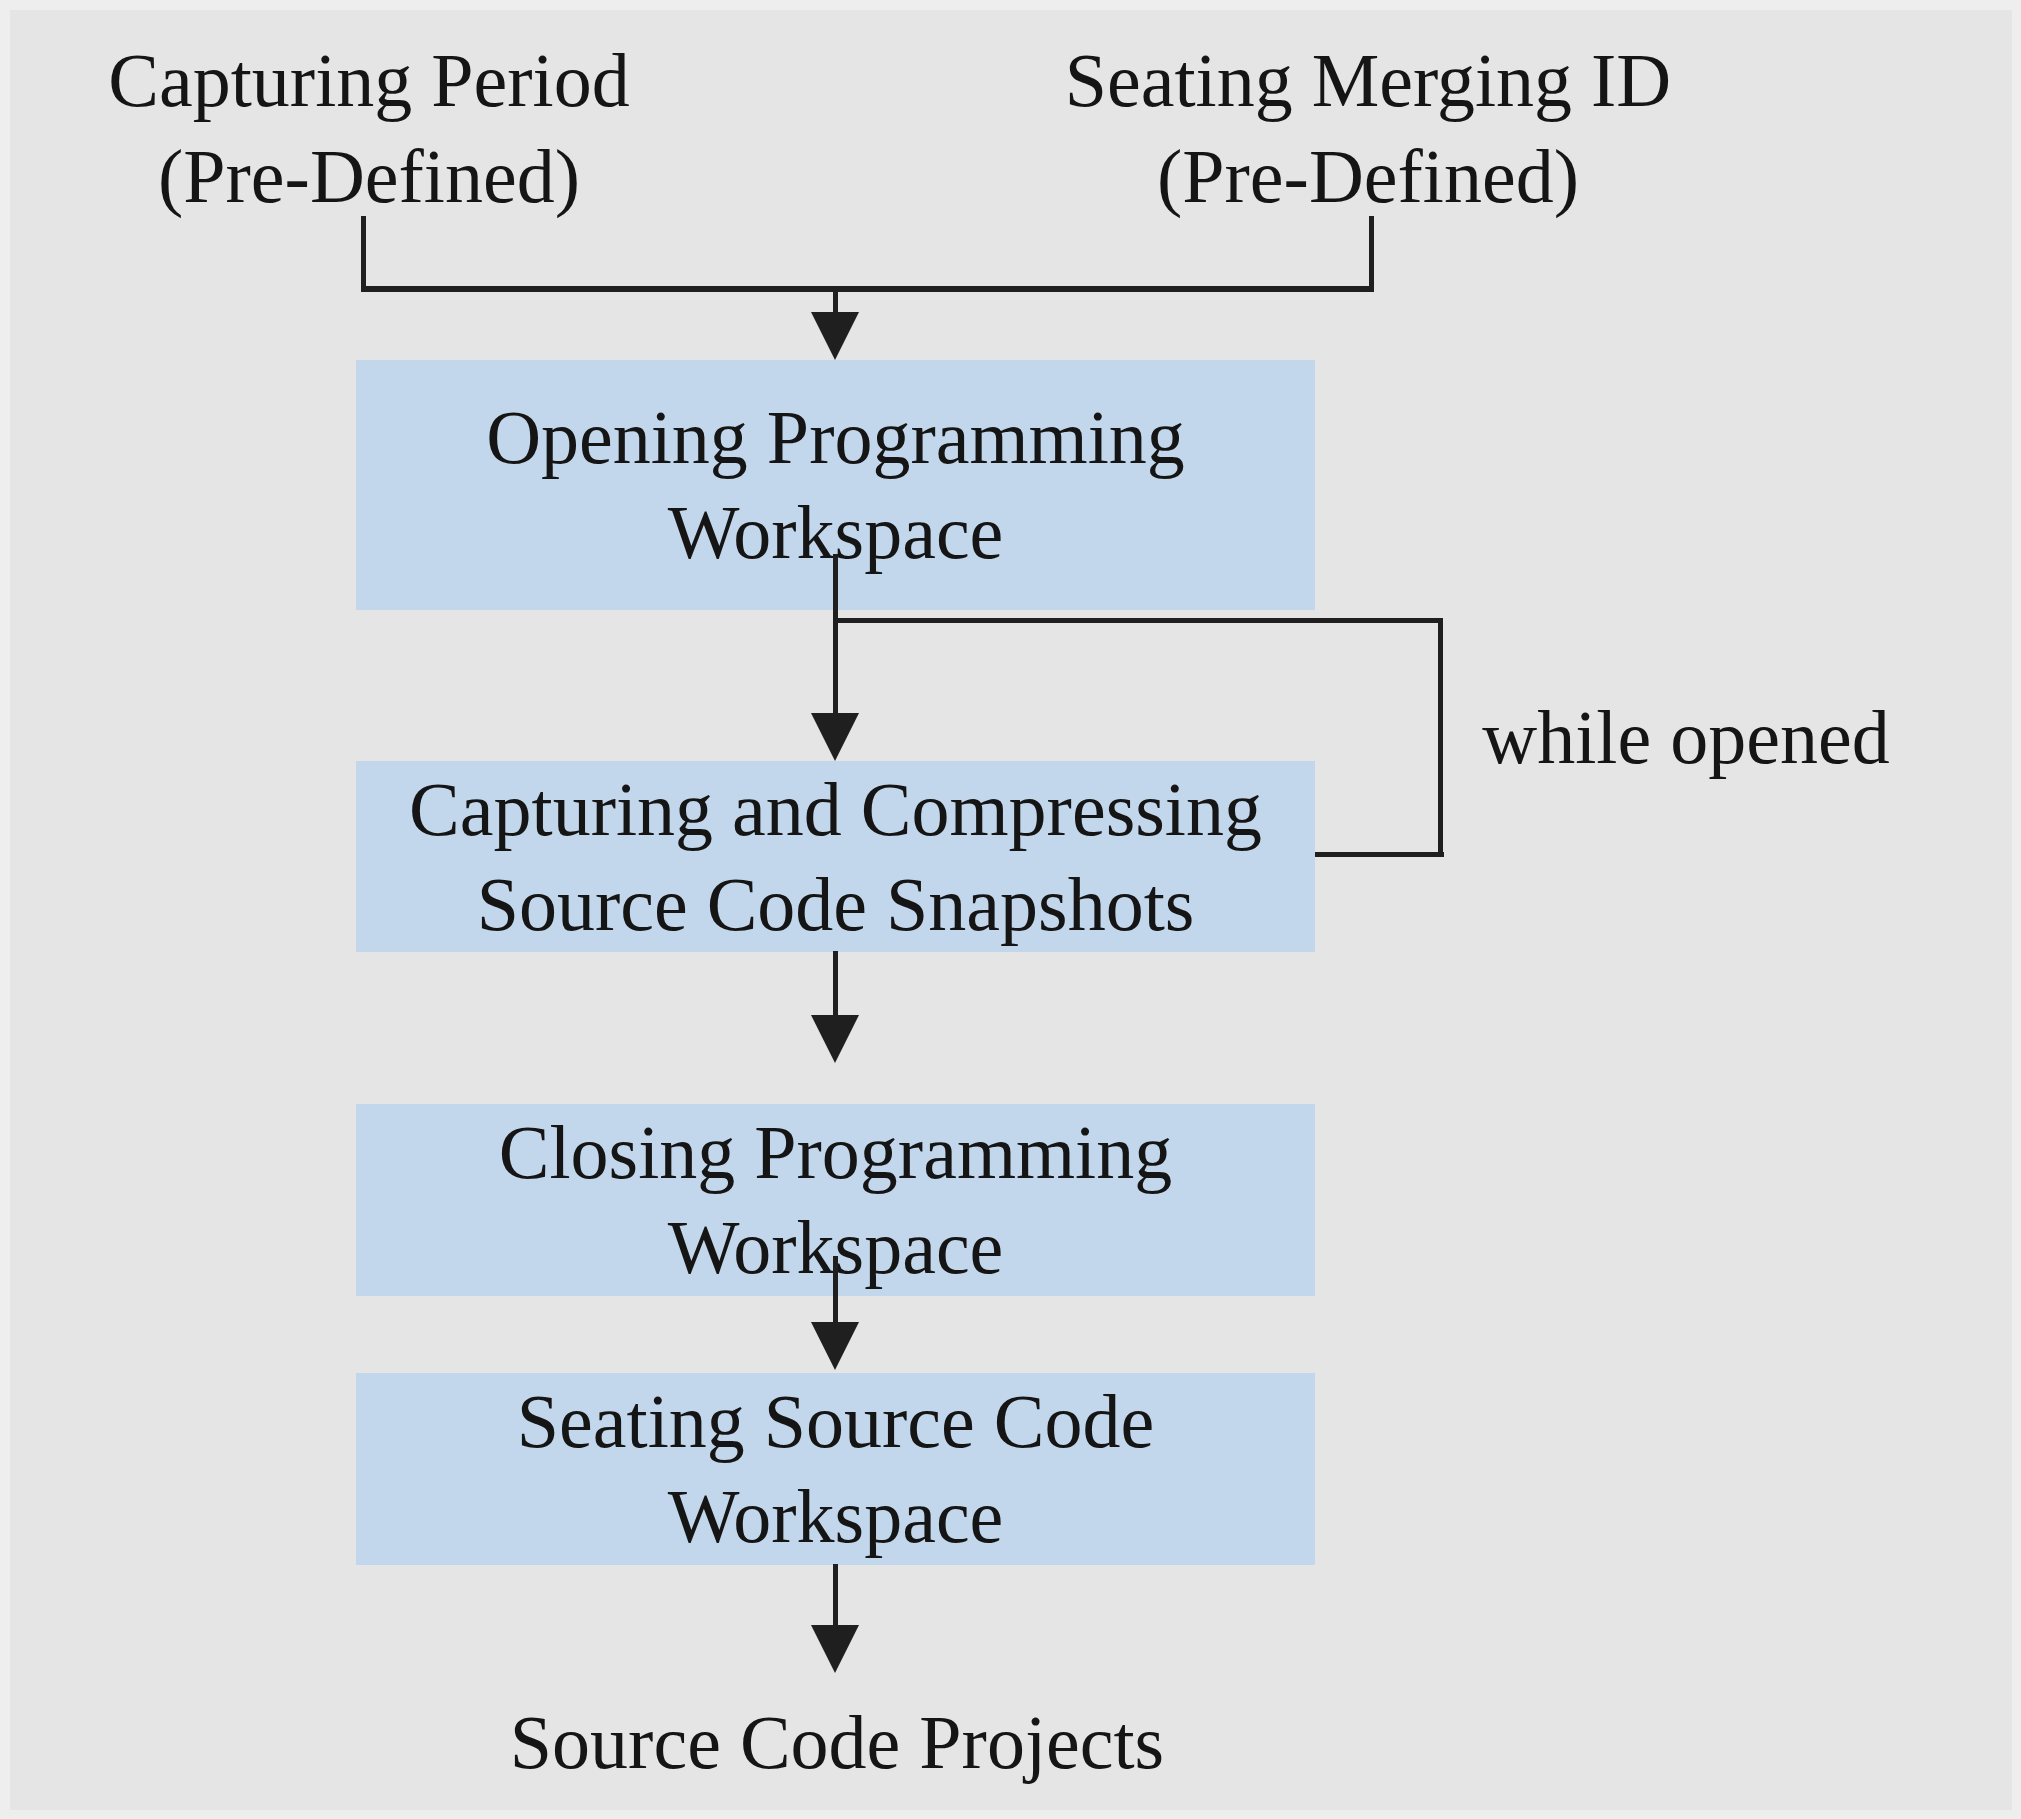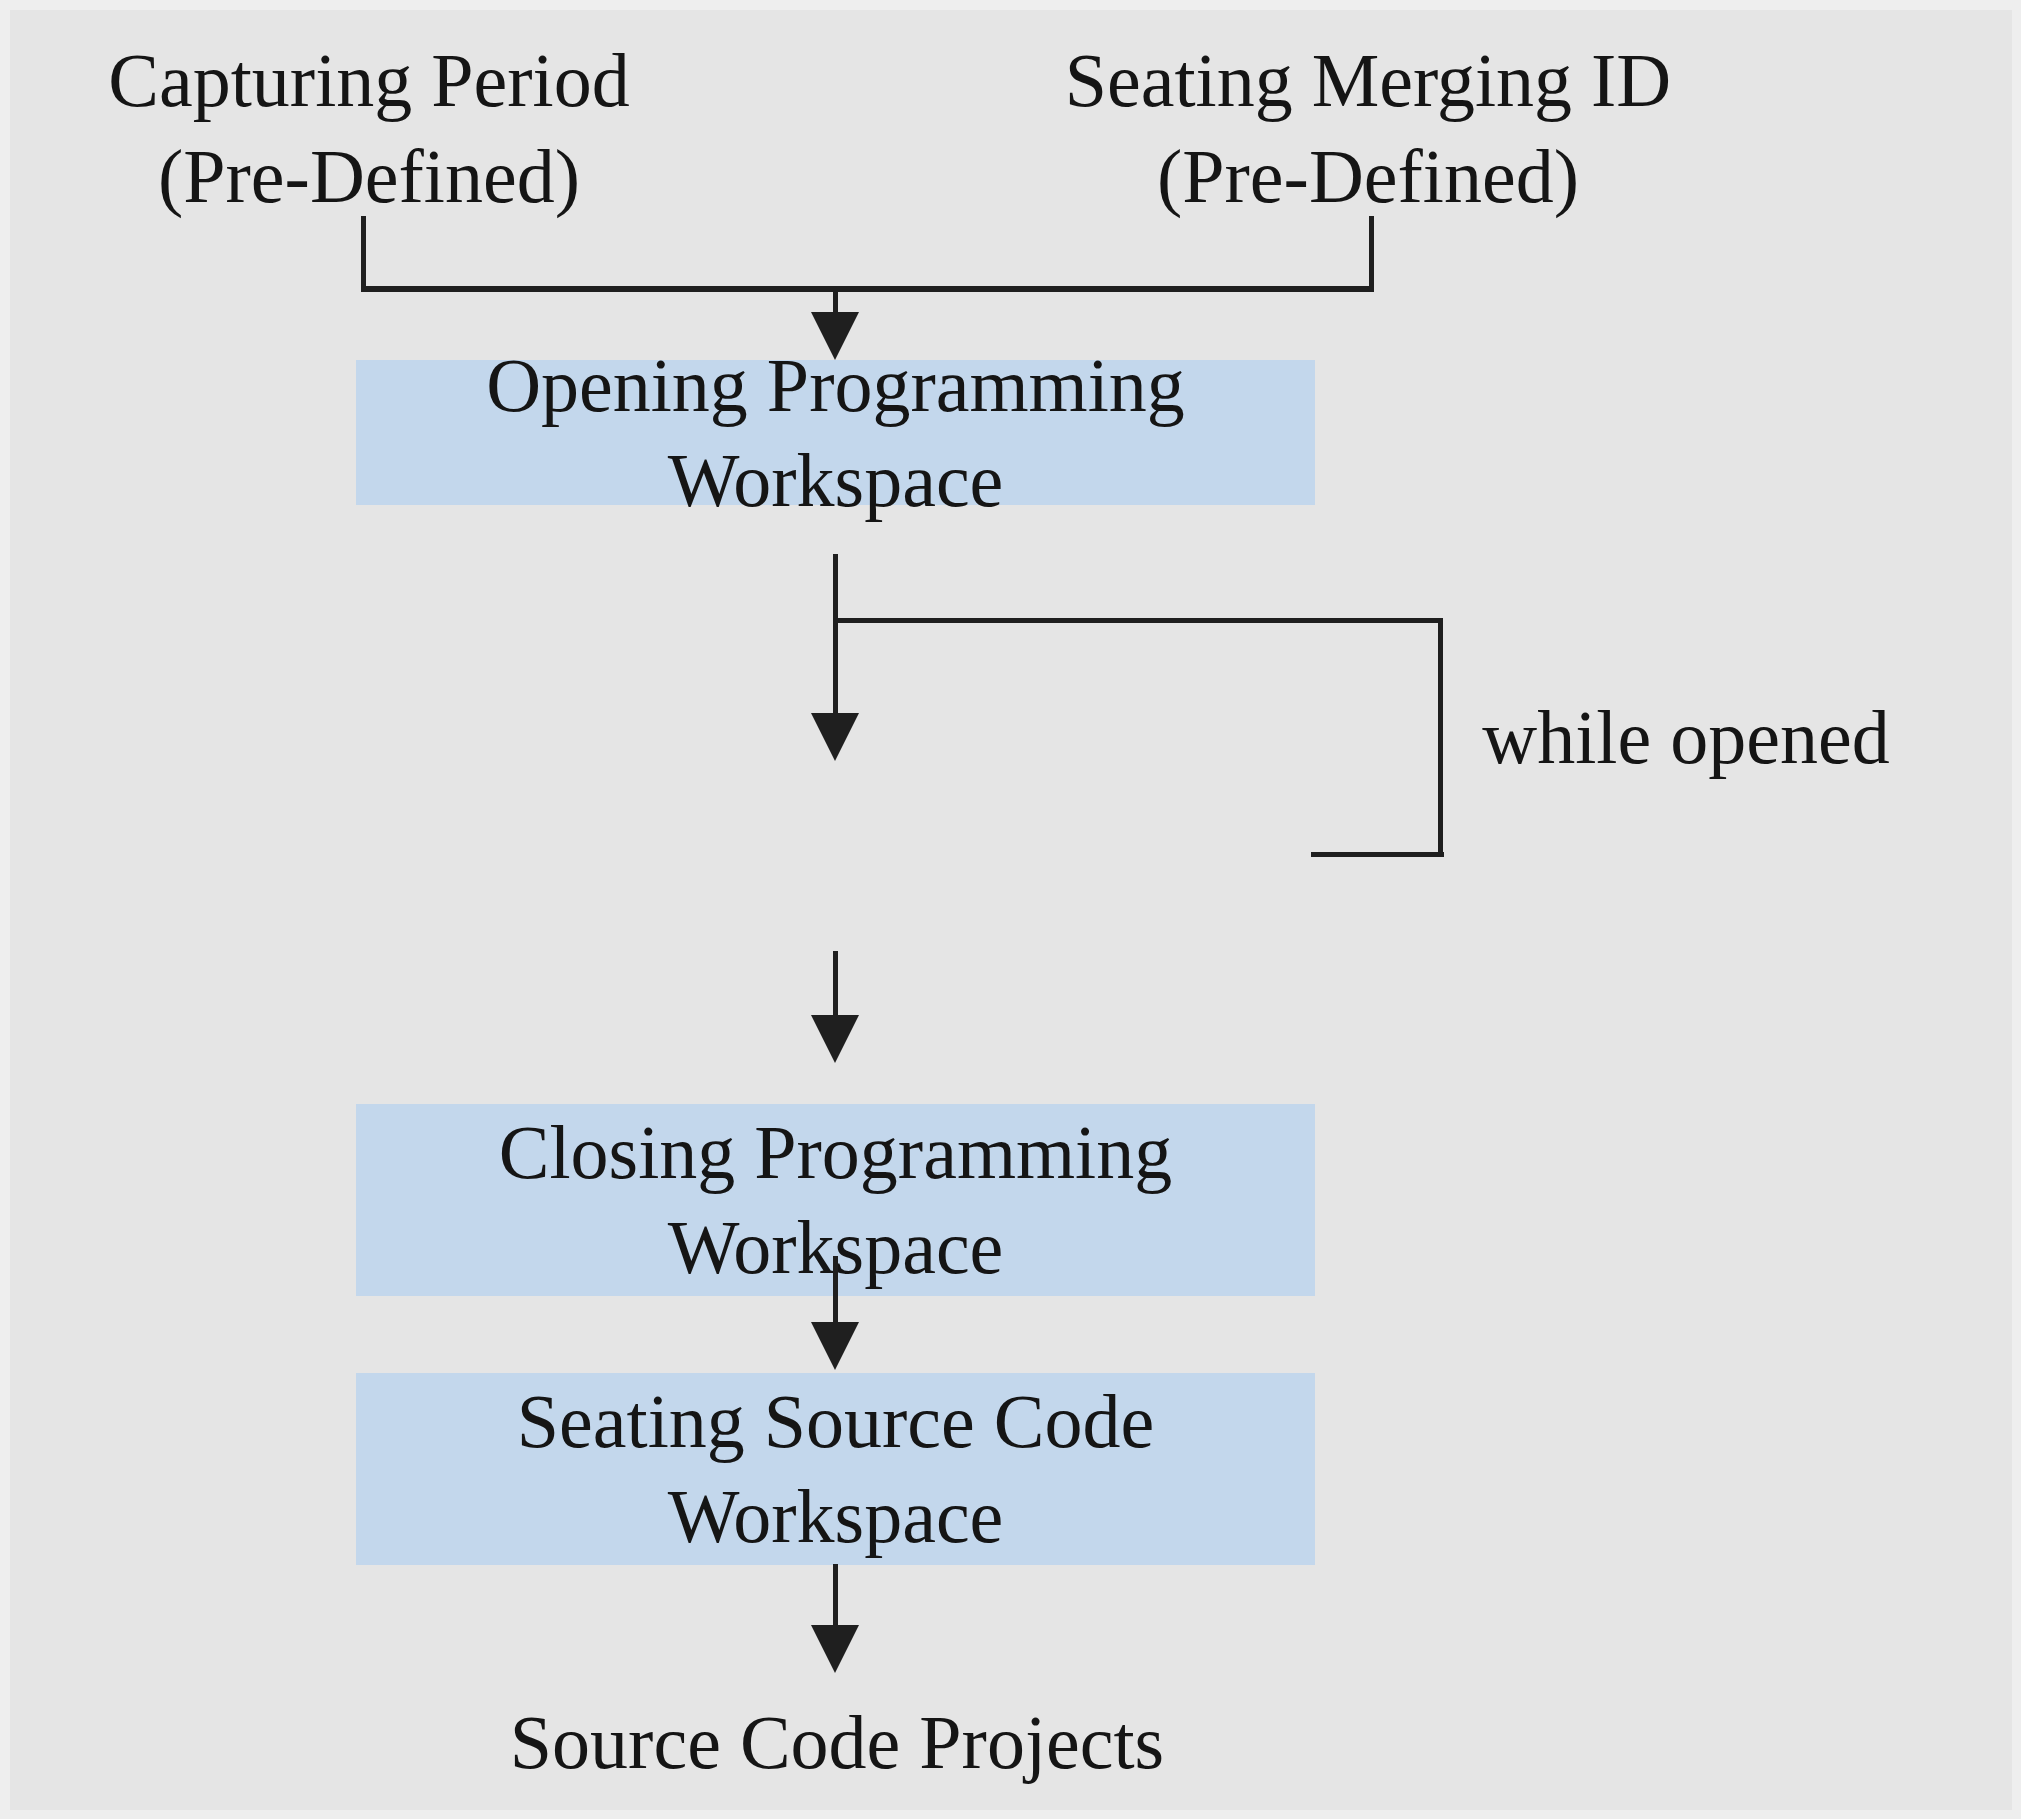--- a/index.html
+++ b/index.html
@@ -61,34 +61,38 @@
     <div>(Pre-Defined)</div>
   </div>
 
   <div class="vline" style="left:361px;  top:216px; width:4.5px;  height:74px;"></div>
   <div class="vline" style="left:1369px; top:216px; width:4.5px;  height:74px;"></div>
   <div class="hline" style="left:361px;  top:286px; width:1013px; height:6.3px;"></div>
 
   <div class="vline" style="left:833px; top:290px; width:5.4px; height:25px;"></div>
   <div class="arrowhead" style="left:811px; top:312px;"></div>
 
-  <div class="box" style="top:360px; height:145px;">
+  <div class="box" style="top:360px; height:250px;">
     <div>Opening Programming</div>
     <div>Workspace</div>
   </div>
 
   <div class="vline" style="left:833px; top:554px; width:5.4px; height:162px;"></div>
   <div class="arrowhead" style="left:811px; top:713px;"></div>
 
   <div class="hline" style="left:835px;  top:618px; width:608px; height:5.4px;"></div>
   <div class="vline" style="left:1438px; top:618px; width:5.4px; height:239px;"></div>
   <div class="hline" style="left:1311px; top:852px; width:133px; height:5.4px;"></div>
 
   <div class="txt" style="left:1472px; top:689px; width:428px;">while opened</div>
 
+  <div class="box" style="top:761px; height:191px;">
+    <div>Capturing and Compressing</div>
+    <div>Source Code Snapshots</div>
+  </div>
 
   <div class="vline" style="left:833px; top:951px; width:5.4px; height:67px;"></div>
   <div class="arrowhead" style="left:811px; top:1015px;"></div>
 
   <div class="box" style="top:1104px; height:192px;">
     <div>Closing Programming</div>
     <div>Workspace</div>
   </div>
 
   <div class="vline" style="left:833px; top:1256px; width:5.4px; height:69px;"></div>

